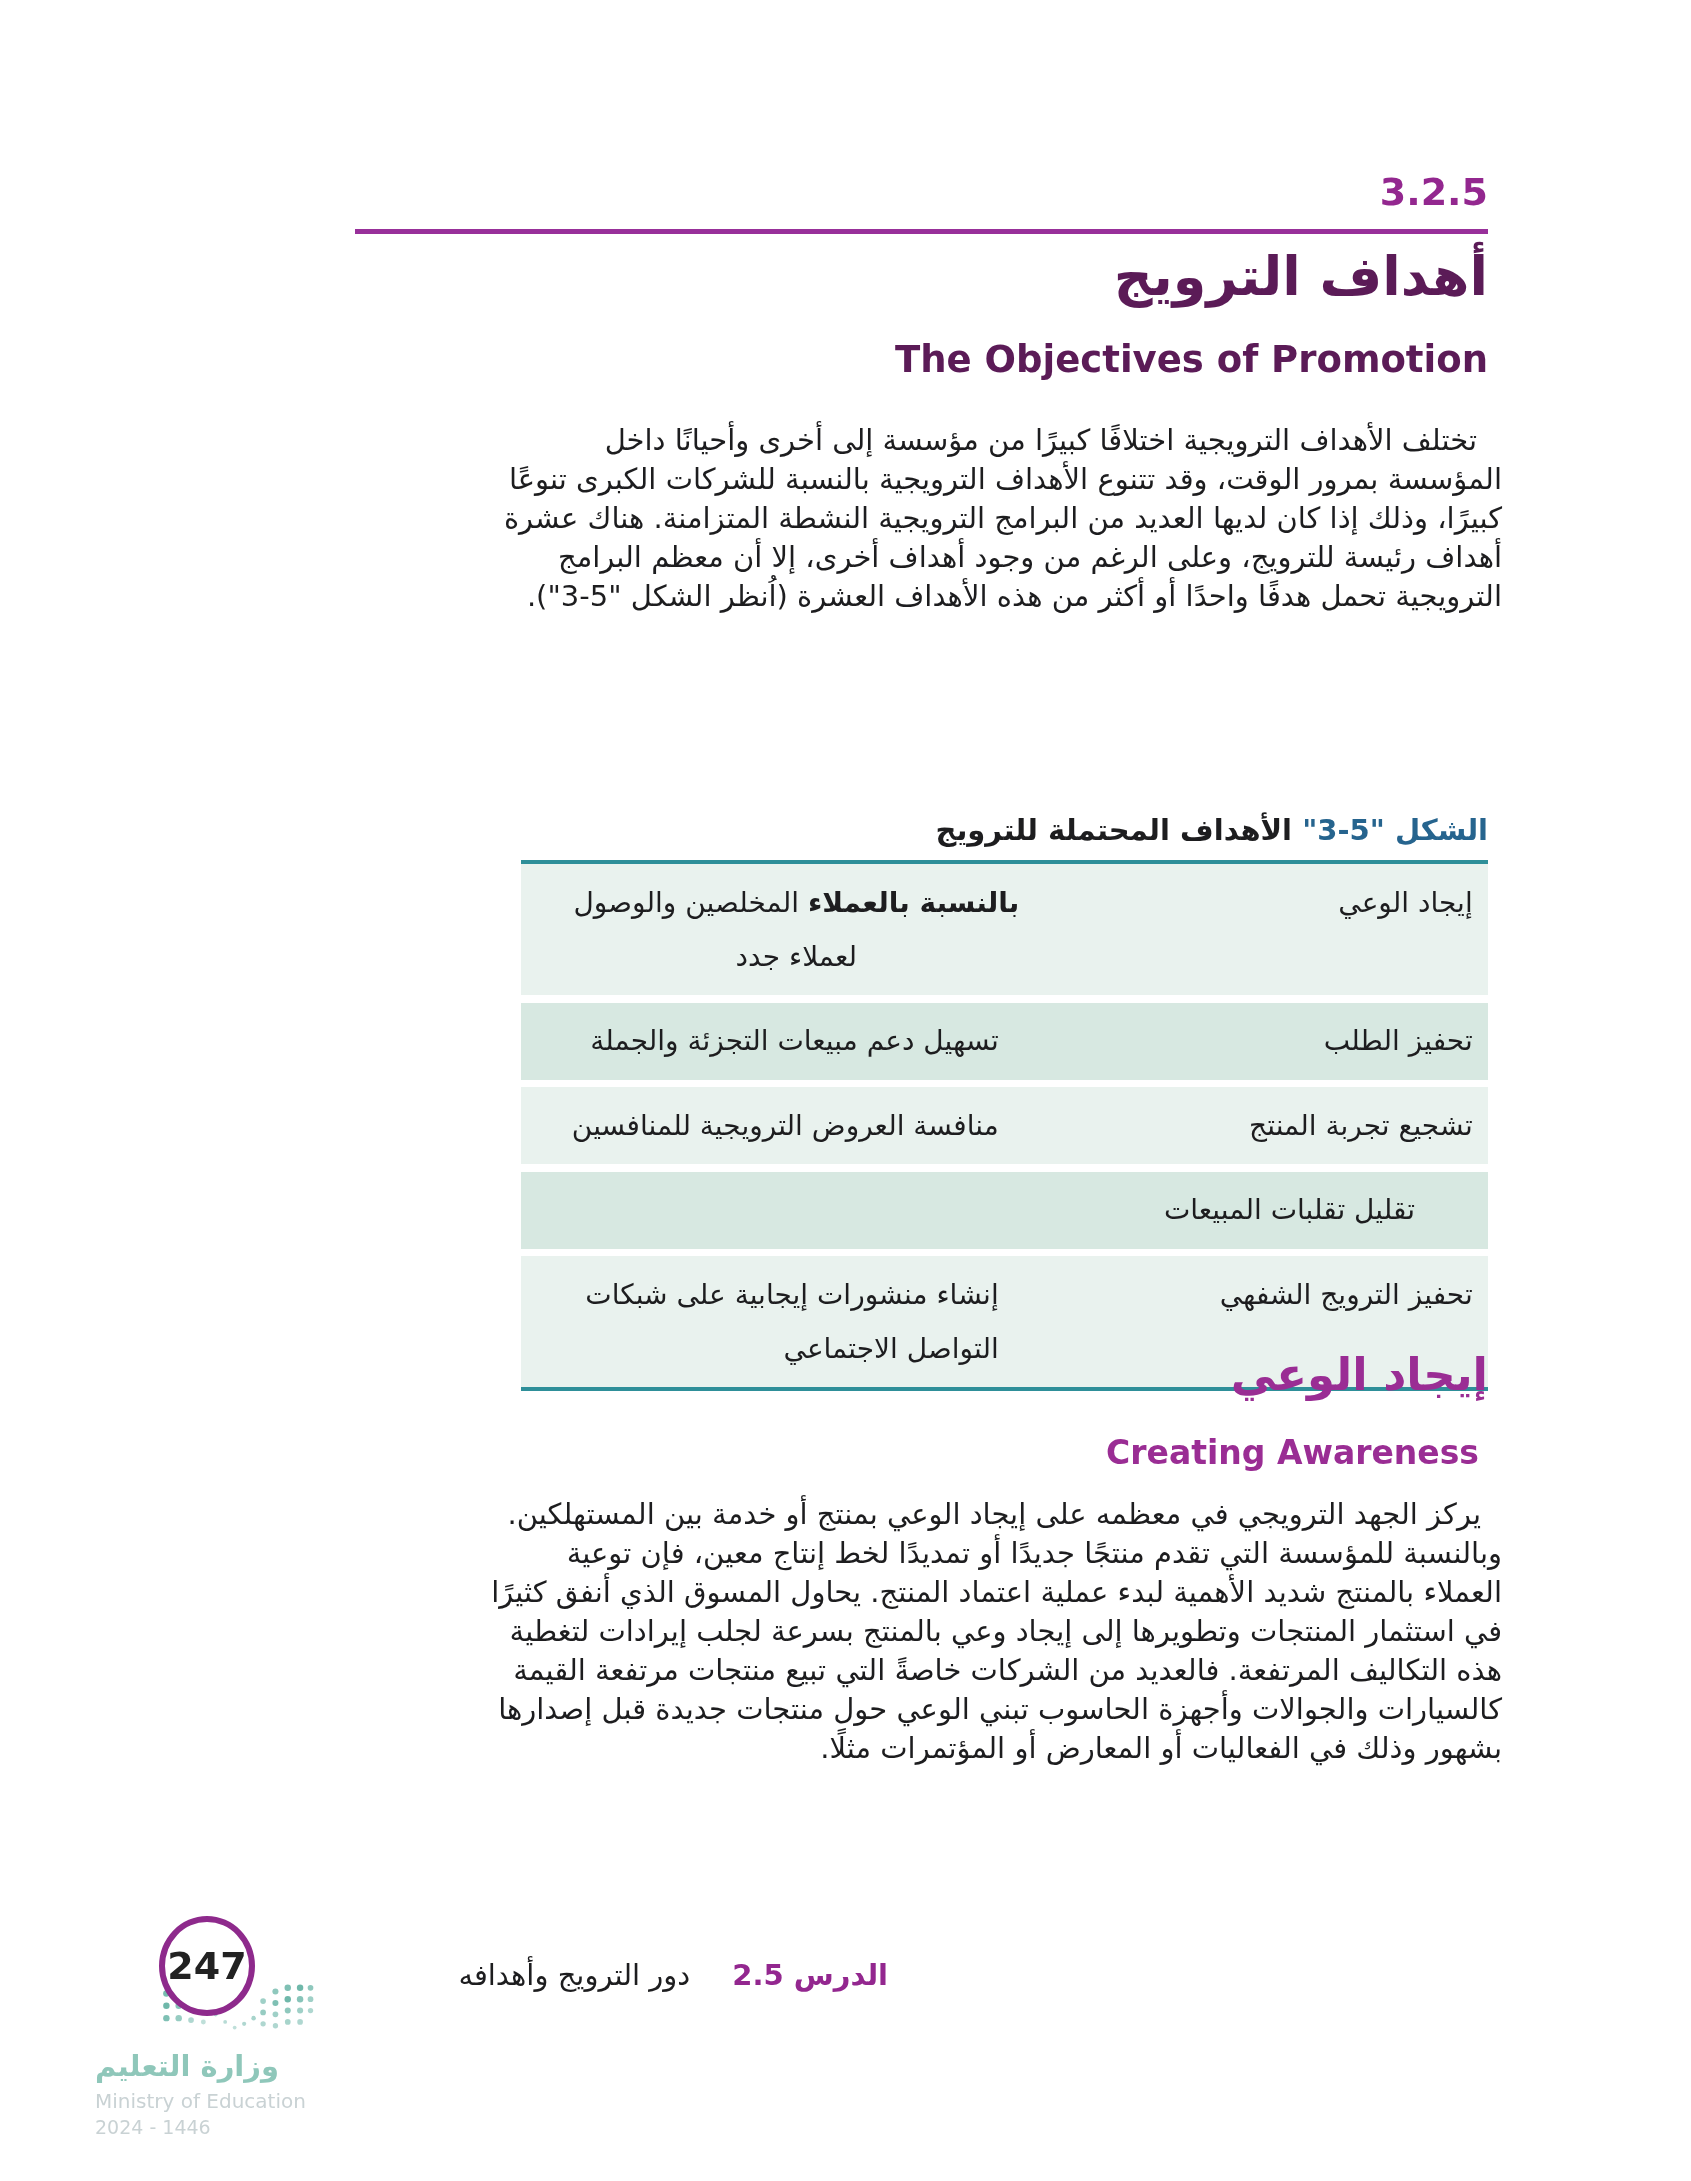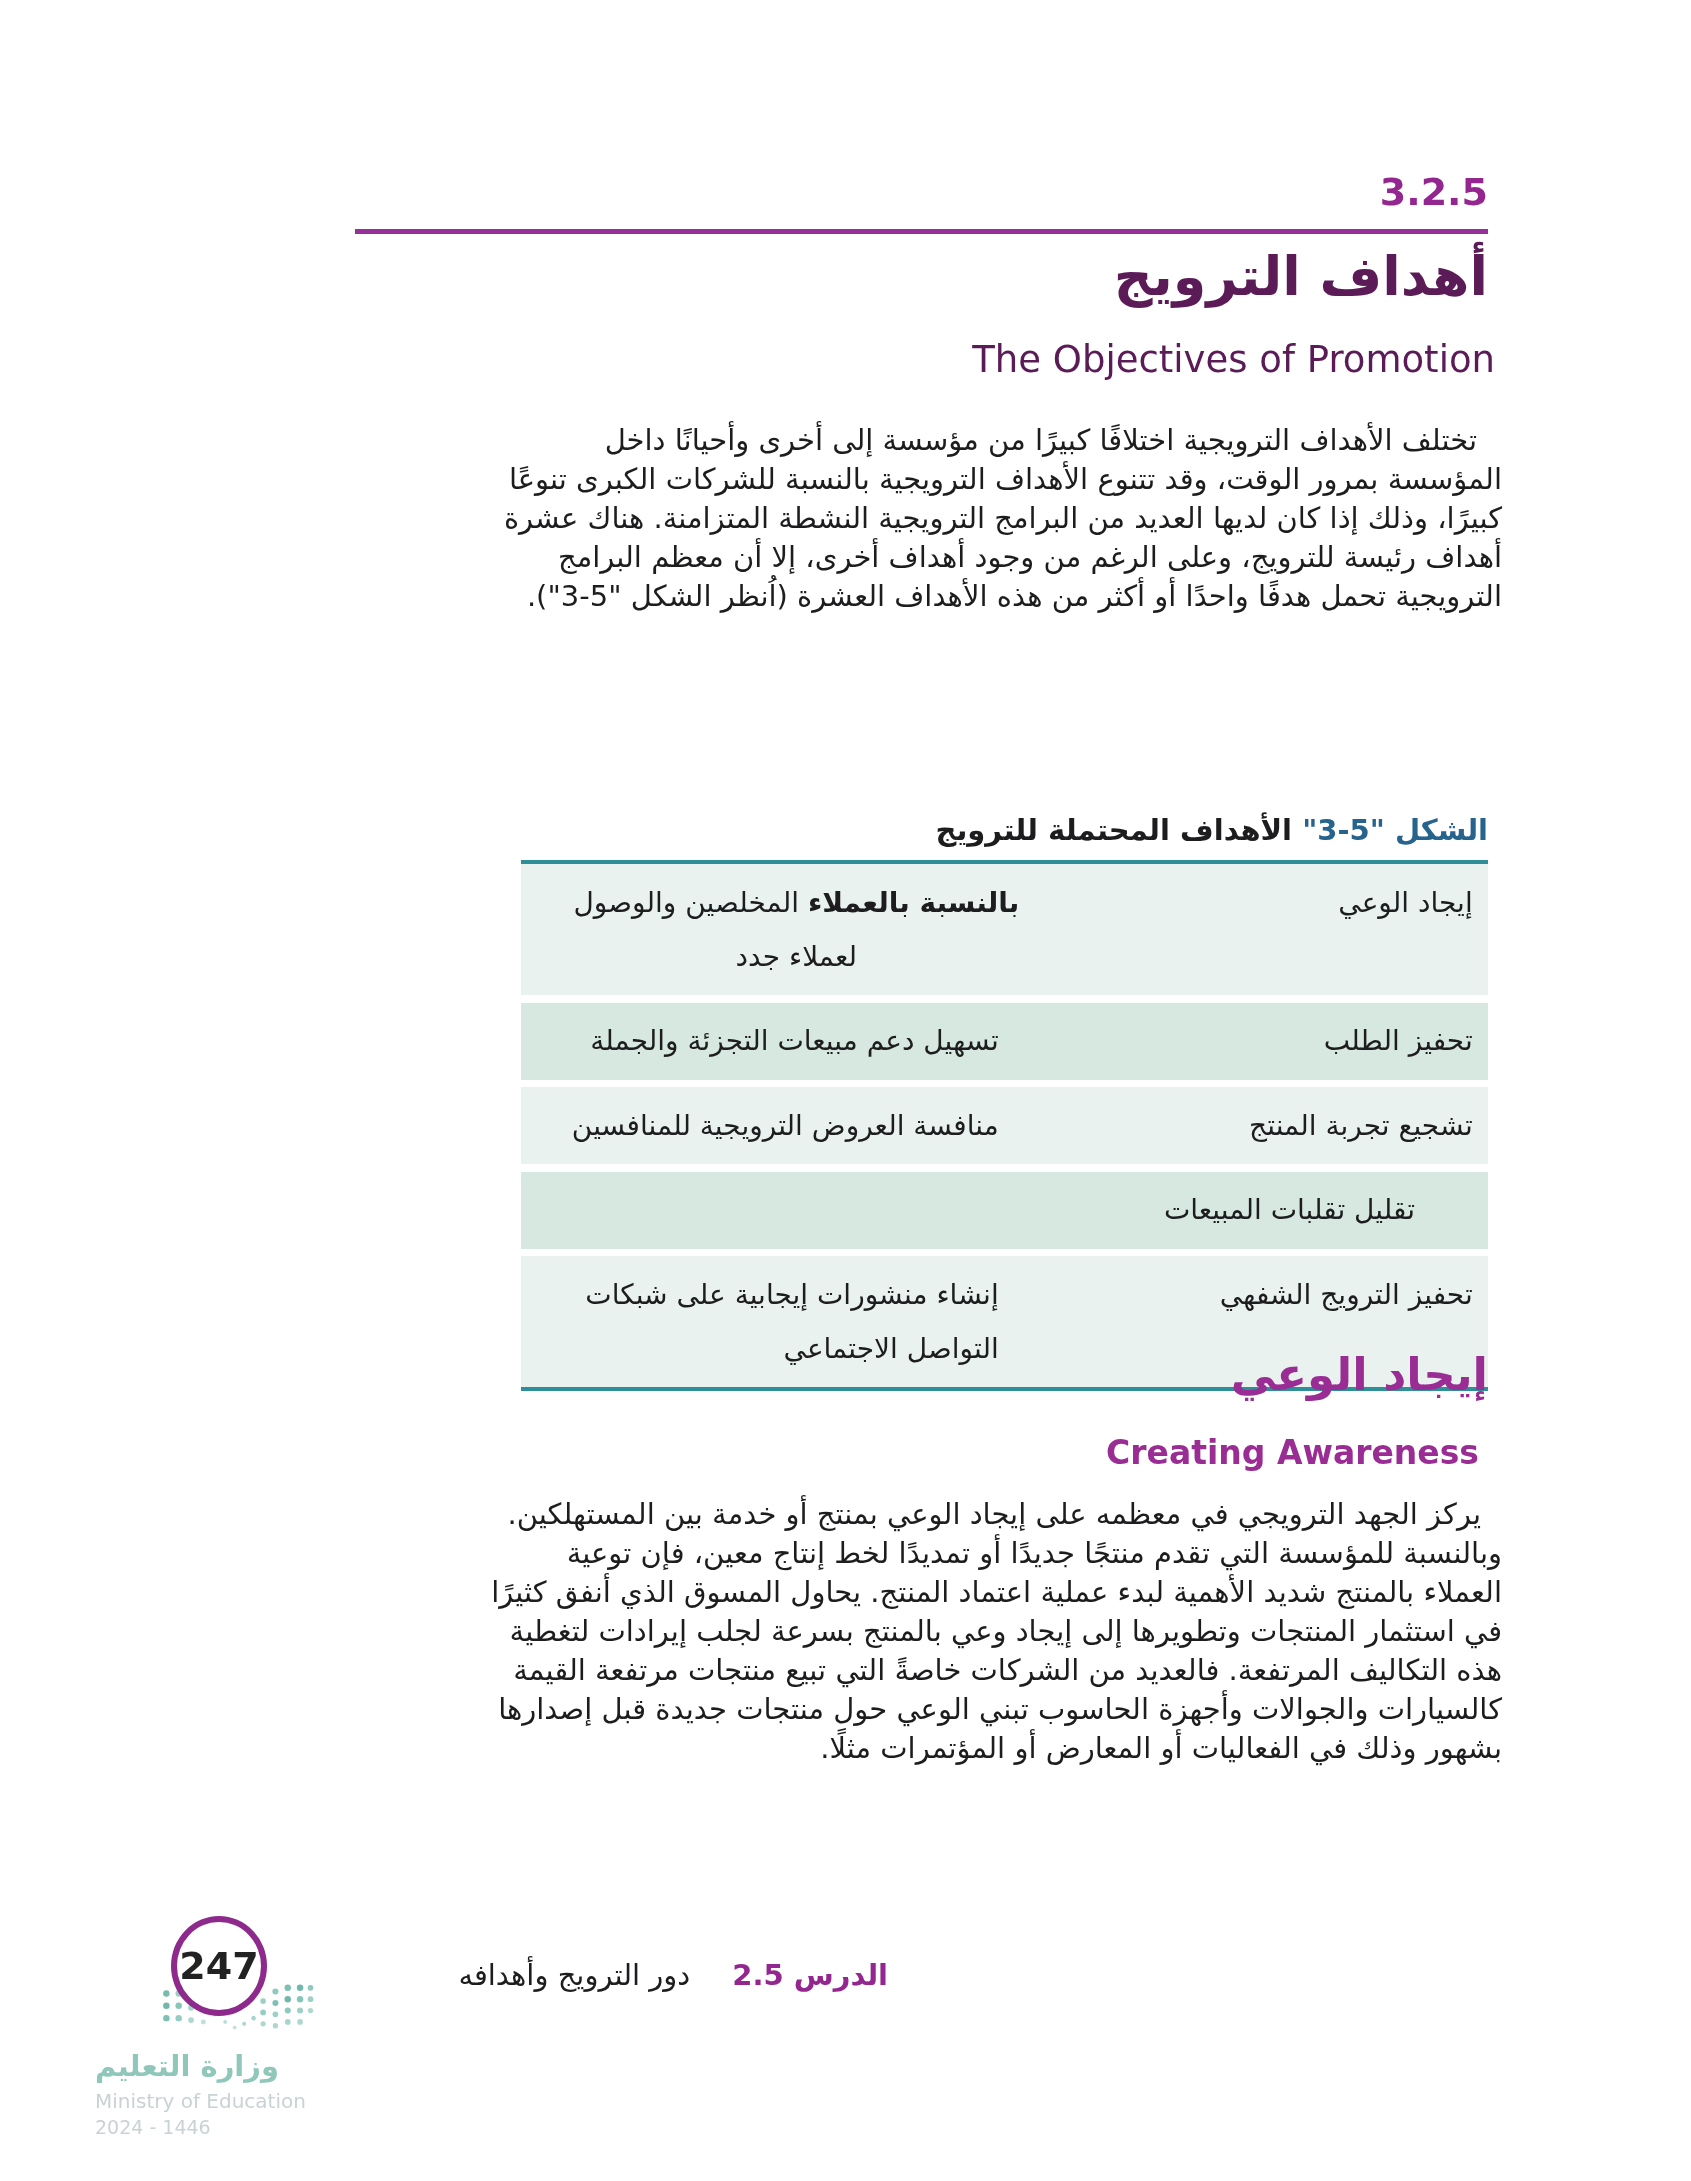--- a/index.html
+++ b/index.html
@@ -5,21 +5,21 @@
   html,body{margin:0;padding:0;background:#ffffff;}
   .page{
     position:relative;width:1692px;height:2181px;background:#ffffff;overflow:hidden;
     font-family:"DejaVu Sans",sans-serif;direction:rtl;color:#1d1d1f;
   }
   .abs{position:absolute;}
   
   .section-number{top:170px;right:203px;font-size:38px;font-weight:700;color:#93278f;direction:ltr;}
   .rule{top:229px;left:356px;right:203px;height:4.8px;background:#98309a;}
   .title-ar{top:245px;right:203px;font-size:54px;font-weight:700;color:#5b1b57;}
-  .title-en{top:338px;right:196px;font-size:37px;font-weight:400;color:#5b1b57;direction:ltr;}
+  .title-en{top:338px;right:203px;font-size:37px;font-weight:700;color:#5b1b57;direction:ltr;}
   
   .para{right:189px;left:483px;font-size:29px;line-height:39px;text-align:right;color:#1d1d1f;}
   .para-1{top:421px;text-indent:25px;}
   .para-2{top:1495px;text-indent:21px;}
   
   .fig-caption{top:813px;right:203px;font-size:29px;font-weight:700;}
   .fig-caption .lbl{color:#26648e;}
   .fig-caption .txt{color:#1d1d1f;}
   
   .fig-table{top:860px;right:203px;left:522px;border-top:4.8px solid #2e8f99;border-bottom:4.8px solid #2e8f99;}
@@ -35,21 +35,21 @@
   .c-pair .b{font-weight:700;}
   .c-pair .l2{display:block;}
   
   .sub-ar{top:1348px;right:203px;font-size:45px;font-weight:700;color:#9a2d94;}
   .sub-en{top:1424px;right:203px;font-size:33px;font-weight:700;color:#9a2d94;direction:ltr;}
   
   .lesson{top:1958px;right:803px;display:flex;gap:42px;font-size:29px;align-items:baseline;}
   .lesson .num{color:#93278f;font-weight:700;}
   .lesson .ttl{color:#1d1d1f;}
   .badge{
-    left:172px;top:1916px;width:84px;height:88px;border:6.7px solid #8e2a8c;border-radius:50%;
+    left:160px;top:1916px;width:84px;height:88px;border:6.7px solid #8e2a8c;border-radius:50%;
     background:#fff;display:flex;align-items:center;justify-content:center;
     font-size:38px;font-weight:700;color:#222;z-index:2;direction:ltr;
   }
   .dots{left:161px;top:1984px;z-index:1;}
   .moe{left:96px;top:2049px;direction:ltr;text-align:left;font-family:"DejaVu Sans",sans-serif;}
   .moe .ar{font-size:29px;font-weight:700;color:#8fc7ba;letter-spacing:1px;direction:rtl;}
   .moe .en{font-size:20px;color:#c9d2d4;margin-top:5.7px;}
   .moe .yr{font-size:19px;color:#c9d2d4;margin-top:3.8px;}
 </style>
 </head>

